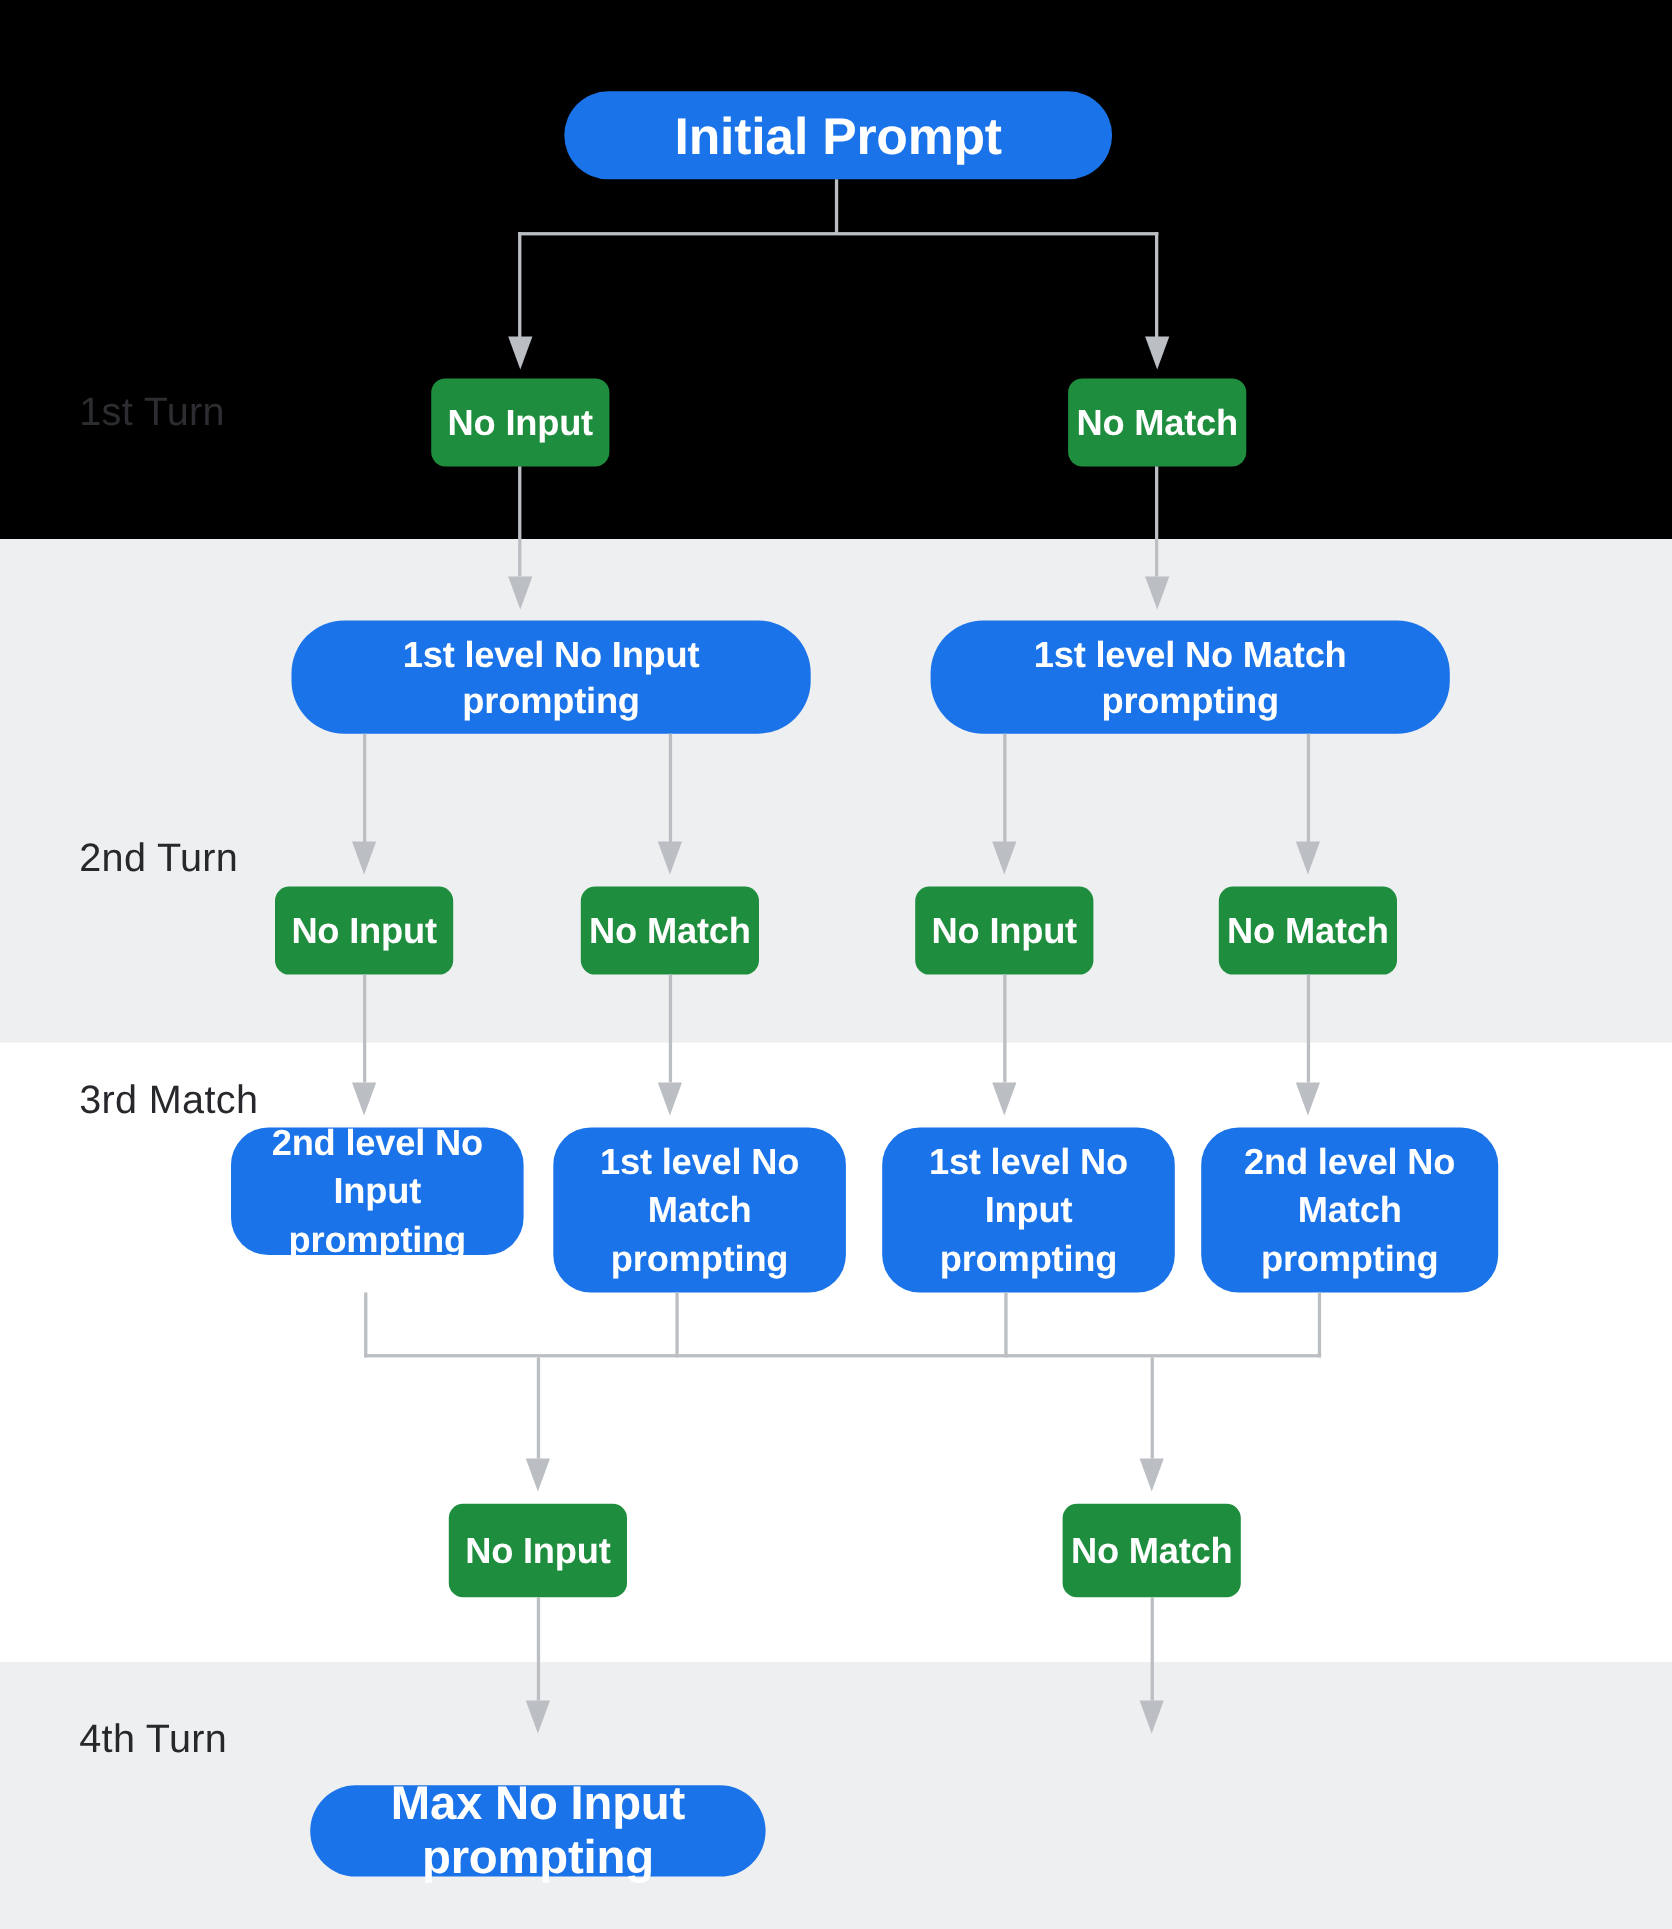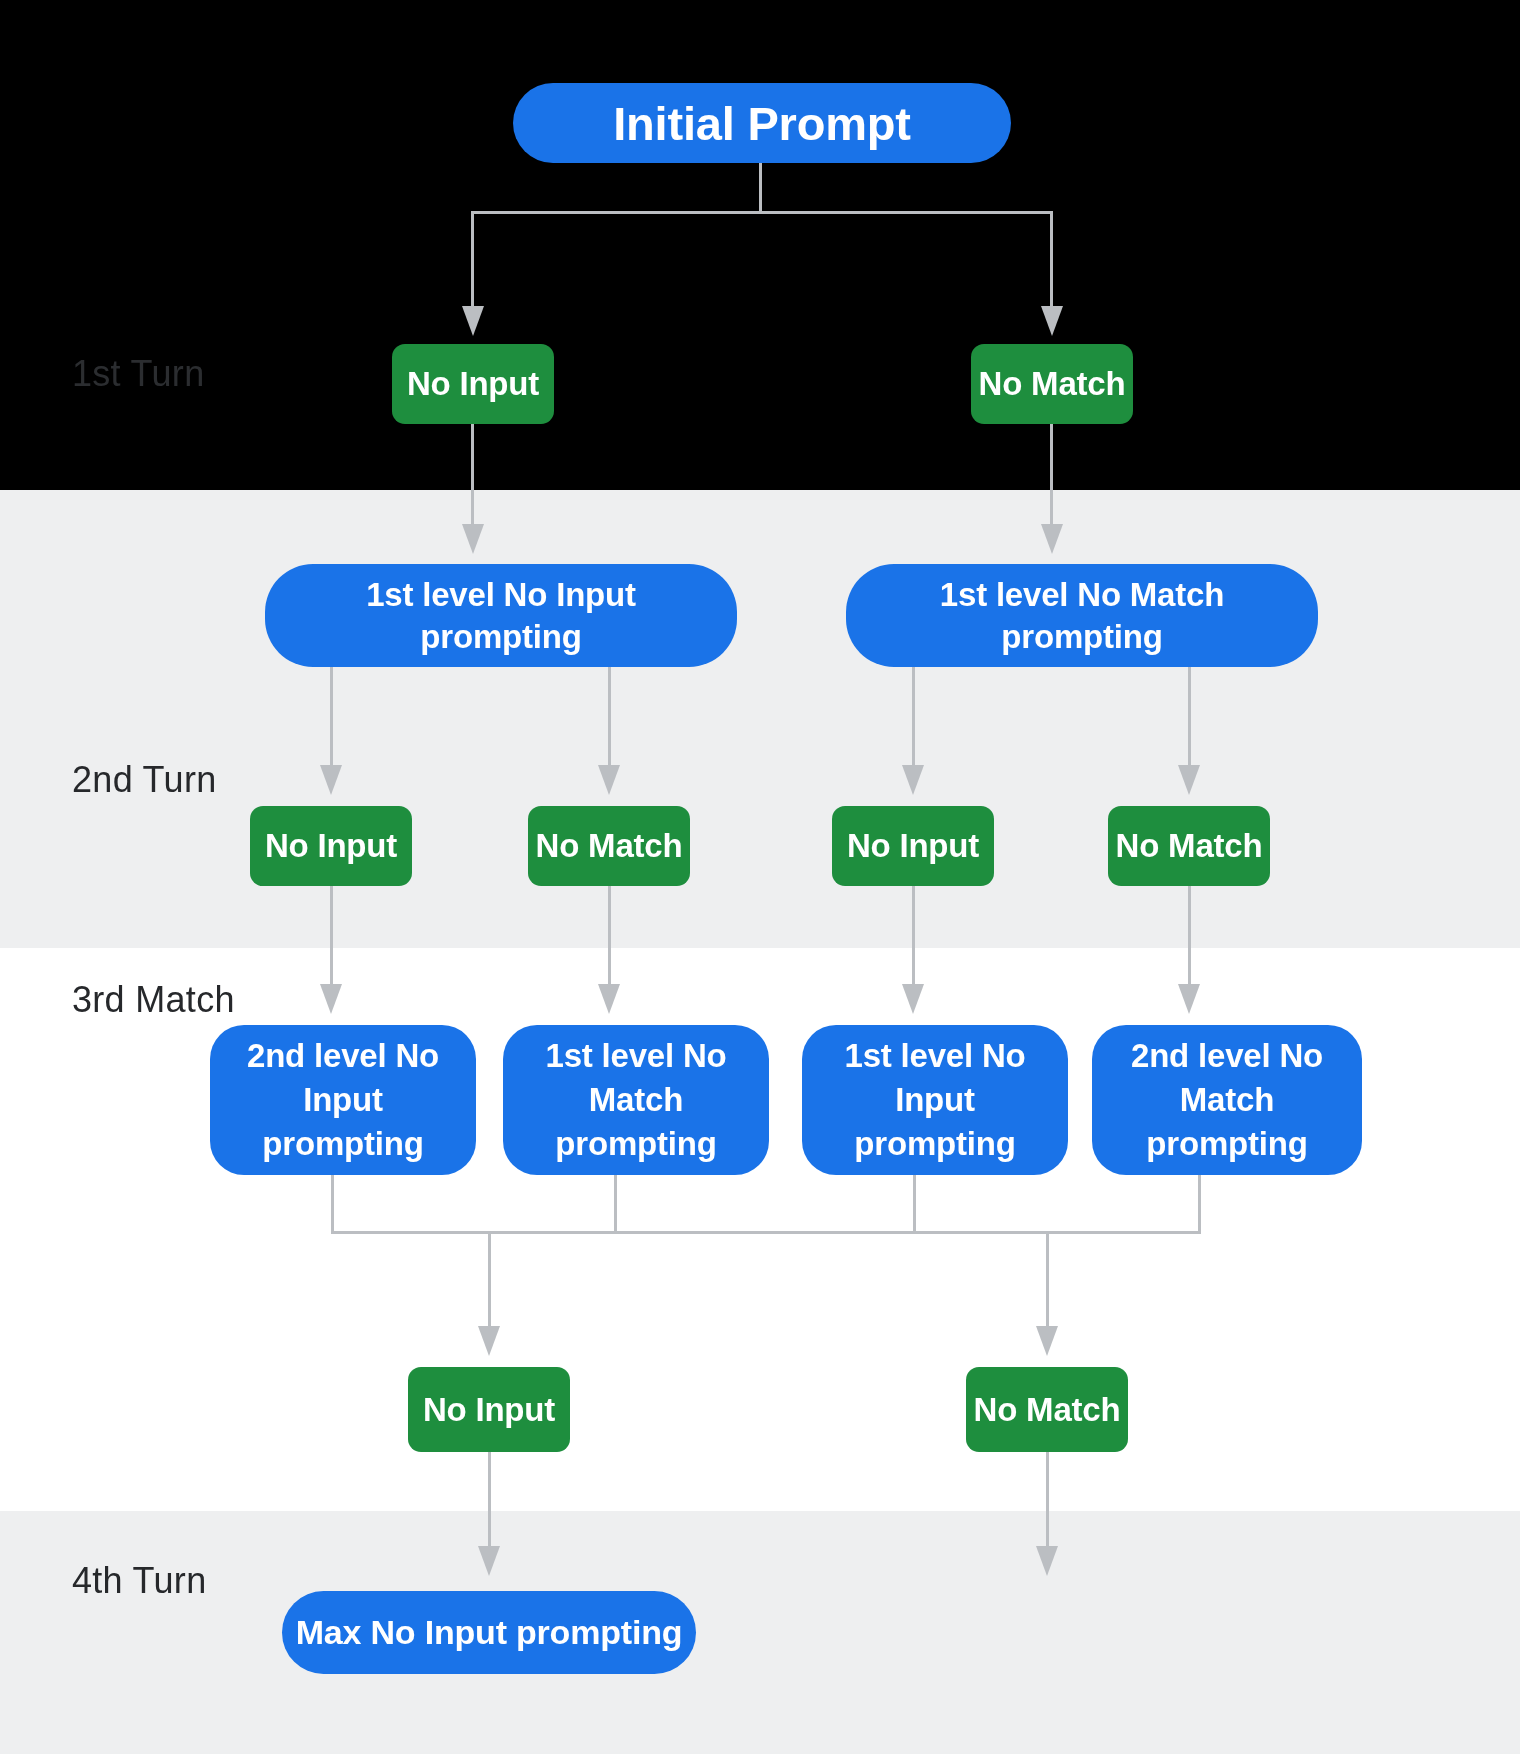--- a/index.html
+++ b/index.html
@@ -30,21 +30,21 @@
     text-align:center;
     color:var(--node-text,#ffffff);
     font-weight:600;
     letter-spacing:-0.2px;
   }
   .prompt-pill {
     background:var(--prompt-blue,#1a73e8);
     border-radius:42px;
     font-size:47px;
   }
-  .prompt-pill.bottom { font-size:34px; }
+  .prompt-pill.bottom { font-size:43px;margin-top:32px; }
   .prompt-rect2 {
     background:var(--prompt-blue,#1a73e8);
     border-radius:48px;
     font-size:33px; line-height:42px;
     padding:0 30px;
   }
   .prompt-rect3 {
     background:var(--prompt-blue,#1a73e8);
     border-radius:34px;
     font-size:33px; line-height:44px;
@@ -120,21 +120,21 @@
 
   <div class="vline" style="left:330px;top:886px;height:98px;"></div>
   <div class="arrow-head" style="left:320px;top:984px;"></div>
   <div class="vline" style="left:608px;top:886px;height:98px;"></div>
   <div class="arrow-head" style="left:598px;top:984px;"></div>
   <div class="vline" style="left:912px;top:886px;height:98px;"></div>
   <div class="arrow-head" style="left:902px;top:984px;"></div>
   <div class="vline" style="left:1188px;top:886px;height:98px;"></div>
   <div class="arrow-head" style="left:1178px;top:984px;"></div>
 
-  <div class="node prompt-rect3" style="left:210px;top:1025px;width:234px;height:150px;">2nd level No Input prompting</div>
+  <div class="node prompt-rect3" style="left:210px;top:1025px;width:234px;height:116px;">2nd level No Input prompting</div>
   <div class="node prompt-rect3" style="left:503px;top:1025px;width:234px;height:150px;">1st level No Match prompting</div>
   <div class="node prompt-rect3" style="left:802px;top:1025px;width:234px;height:150px;">1st level No Input prompting</div>
   <div class="node prompt-rect3" style="left:1092px;top:1025px;width:238px;height:150px;">2nd level No Match prompting</div>
 
   <div class="vline" style="left:331px;top:1175px;height:59px;"></div>
   <div class="vline" style="left:614px;top:1175px;height:59px;"></div>
   <div class="vline" style="left:913px;top:1175px;height:59px;"></div>
   <div class="vline" style="left:1198px;top:1175px;height:59px;"></div>
   <div class="hline" style="left:331px;top:1231px;width:870px;"></div>
   <div class="vline" style="left:488px;top:1234px;height:92px;"></div>

